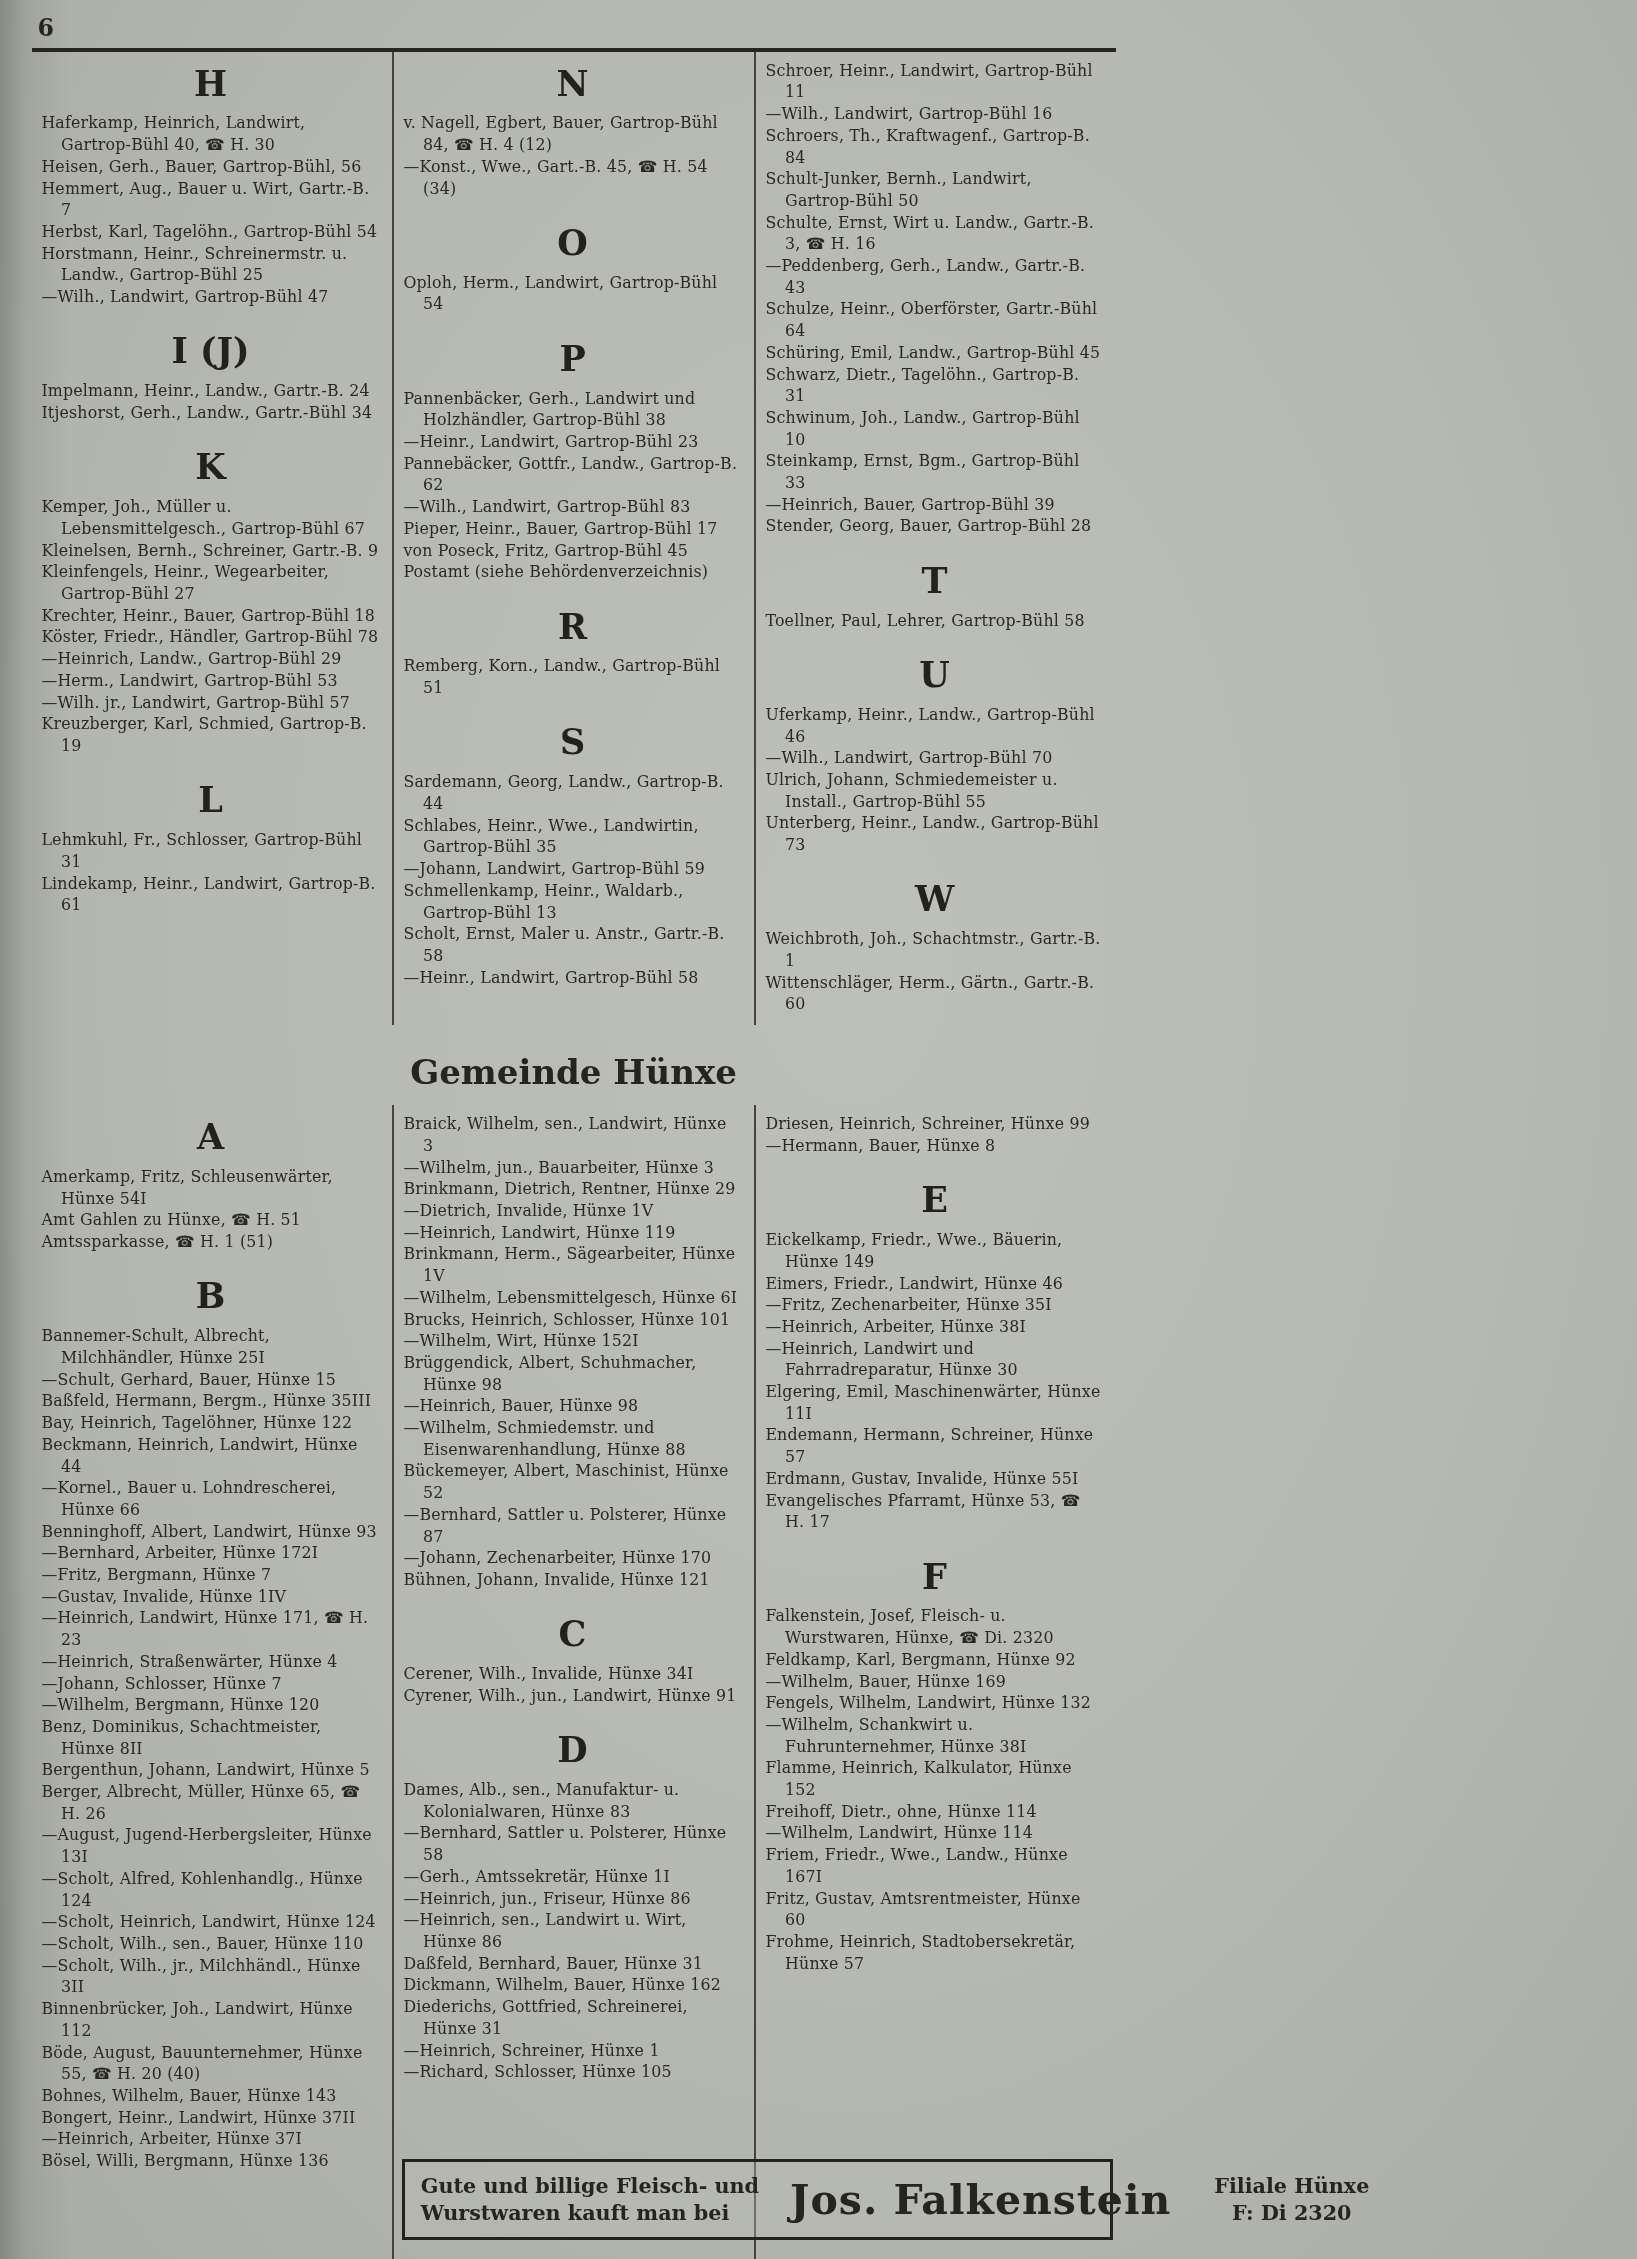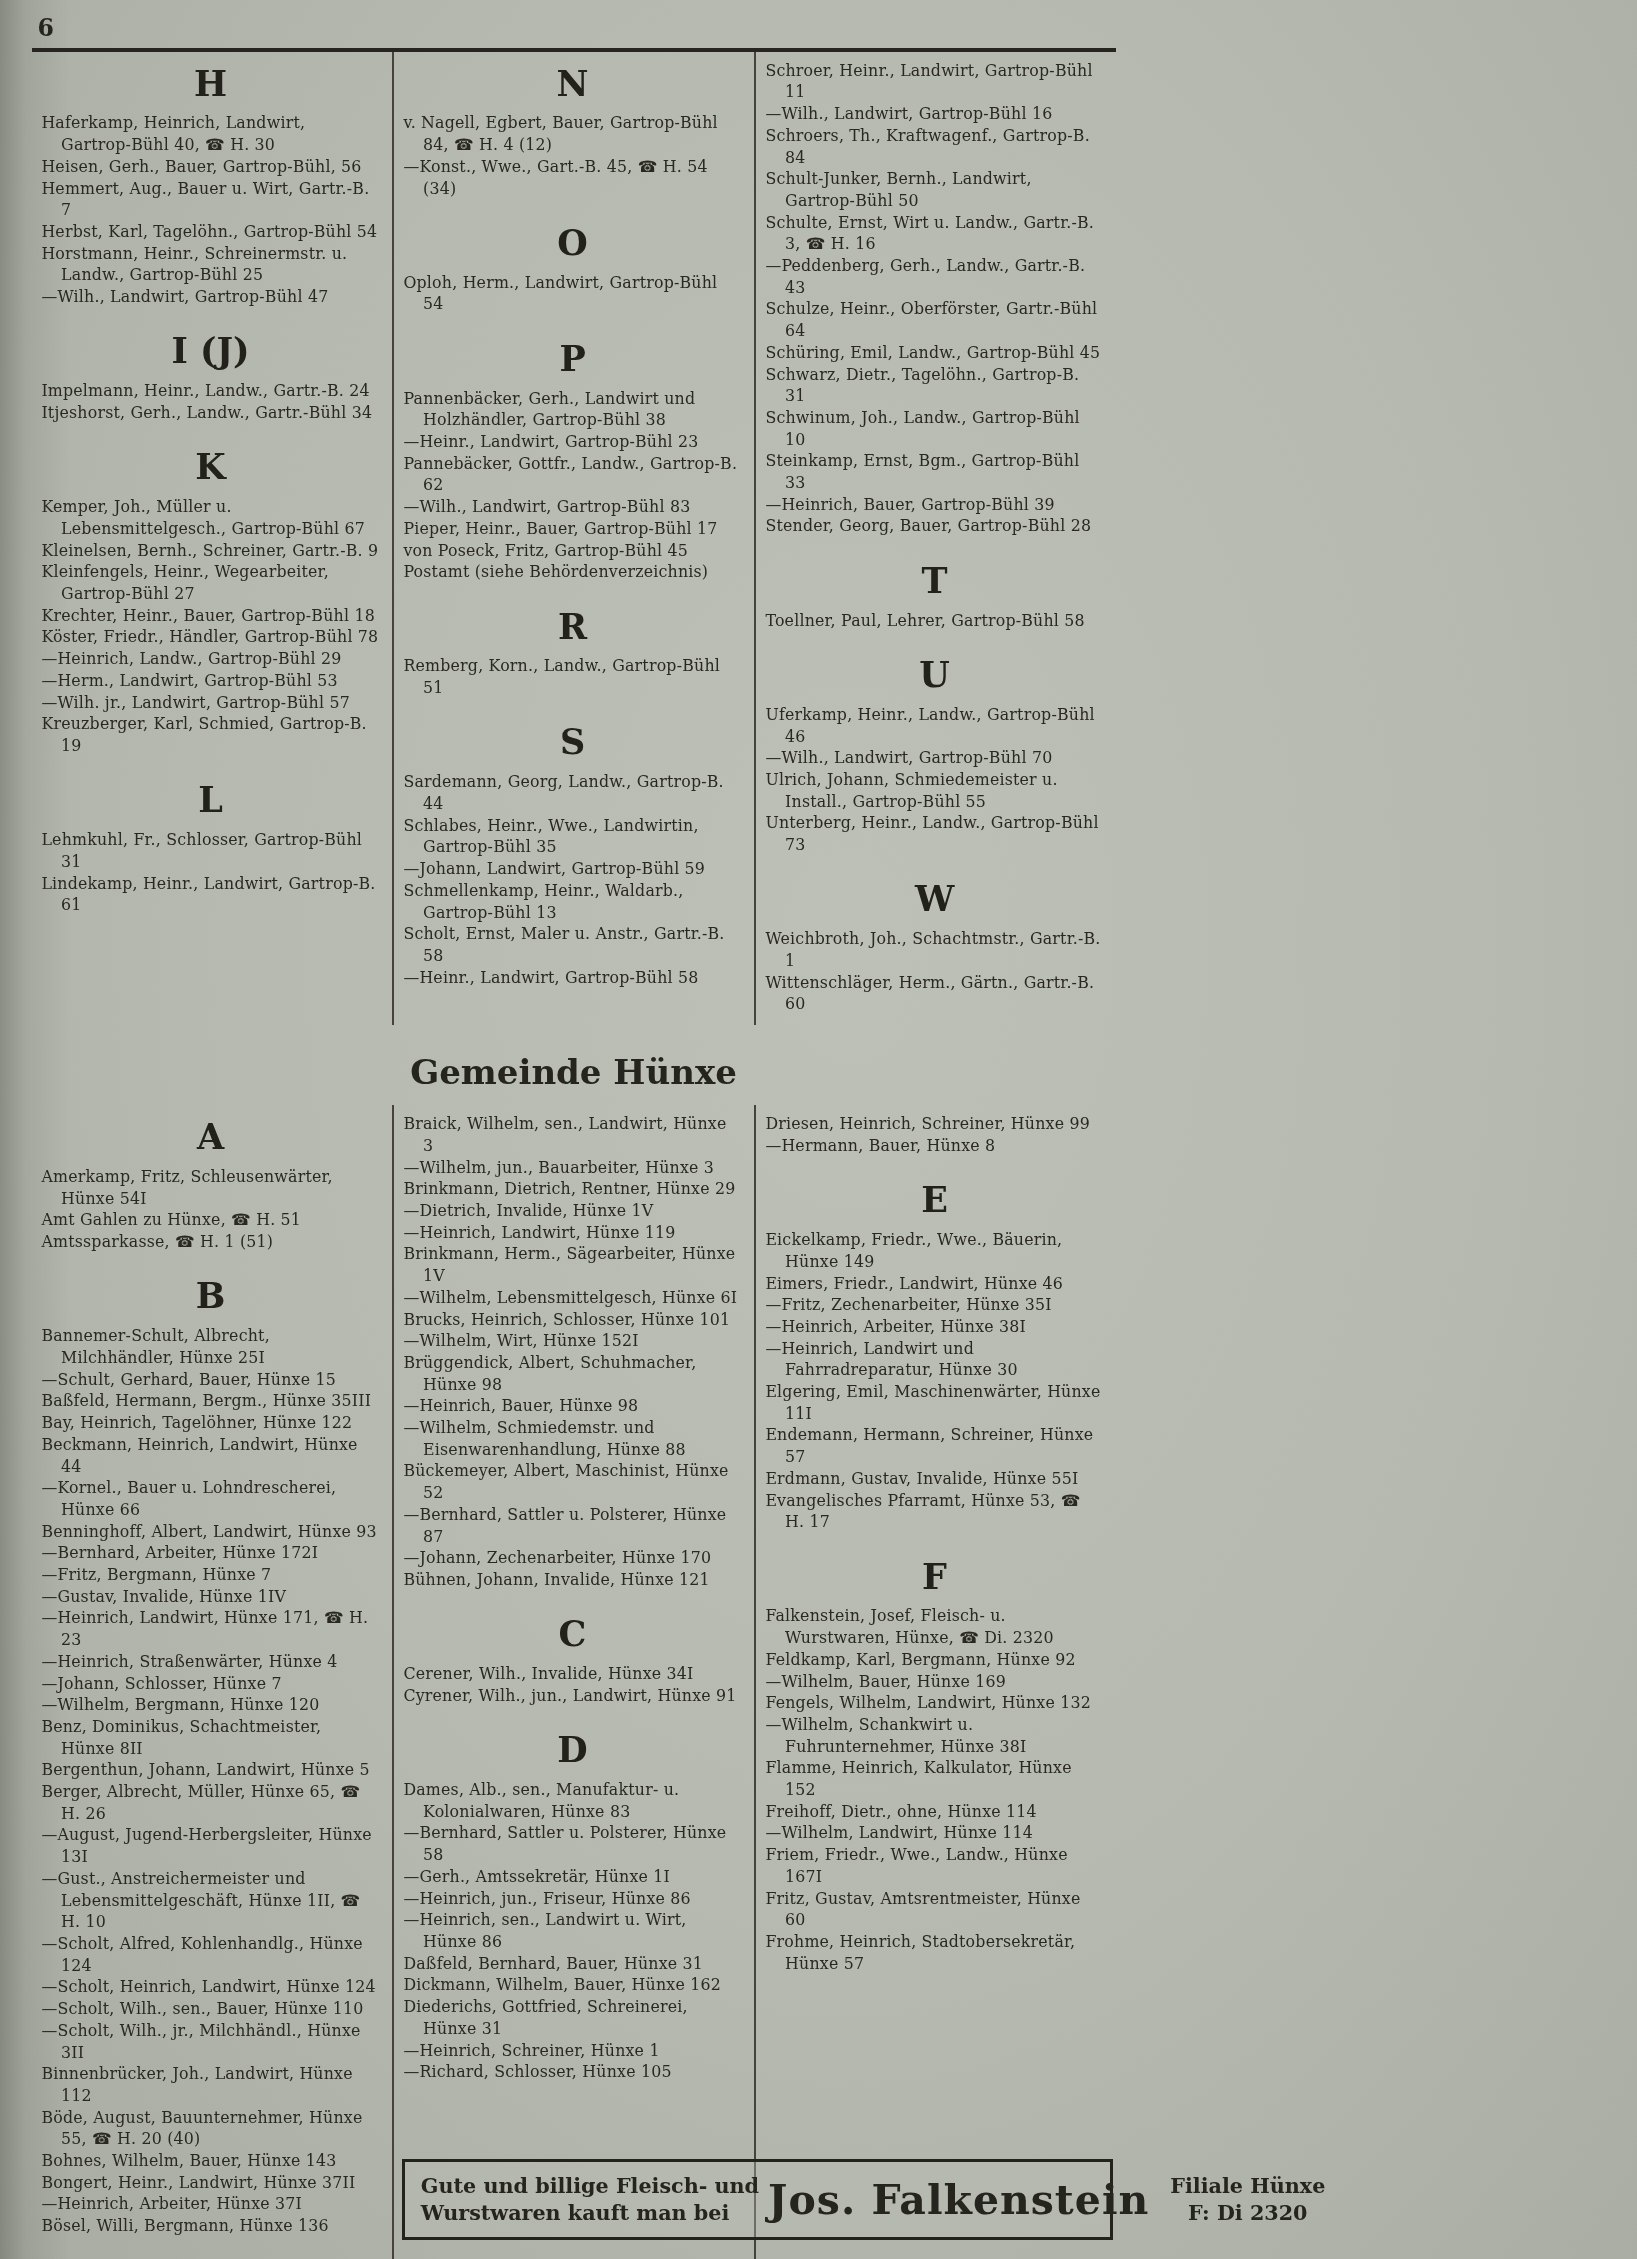--- a/index.html
+++ b/index.html
@@ -54,21 +54,21 @@
   }
   .gemeinde {
     text-align: center;
     font-size: 34px; line-height: 39px; font-weight: bold;
     margin: 27.6px 0 13.8px 0;
   }
   .ad {
     position: absolute; left: 402px; top: 2159px; width: 711px; height: 81px;
     border: 3px solid #23221c;
     display: flex; align-items: center;
-    padding: 5.9px 15.8px; gap: 9px;
+    padding: 5.9px 15.8px; gap: 31px;
     background: rgba(190,193,182,0.35);
   }
   .ad-left { font-size: 20.7px; line-height: 26.6px; font-weight: bold; white-space: nowrap; }
   .ad-brand { flex: 1 1 auto; text-align: center; font-size: 41px; font-weight: bold; letter-spacing: 1px; white-space: nowrap; }
   .ad-right { font-size: 20.7px; line-height: 26.6px; font-weight: bold; text-align: center; white-space: nowrap; margin-left: 12px; }
 </style>
 </head>
 <body>
 
 <div class="page">
@@ -176,21 +176,20 @@
           <div class="entry">—Fritz, Bergmann, Hünxe 7</div>
           <div class="entry">—Gustav, Invalide, Hünxe 1IV</div>
           <div class="entry">—Heinrich, Landwirt, Hünxe 171, ☎ H. 23</div>
           <div class="entry">—Heinrich, Straßenwärter, Hünxe 4</div>
           <div class="entry">—Johann, Schlosser, Hünxe 7</div>
           <div class="entry">—Wilhelm, Bergmann, Hünxe 120</div>
           <div class="entry">Benz, Dominikus, Schachtmeister, Hünxe 8II</div>
           <div class="entry">Bergenthun, Johann, Landwirt, Hünxe 5</div>
           <div class="entry">Berger, Albrecht, Müller, Hünxe 65, ☎ H. 26</div>
           <div class="entry">—August, Jugend-Herbergsleiter, Hünxe 13I</div>
-          <div class="entry">—Gust., Anstreichermeister und Lebensmittelgeschäft, Hünxe 1II, ☎ H. 10</div>
           <div class="entry">—Scholt, Alfred, Kohlenhandlg., Hünxe 124</div>
           <div class="entry">—Scholt, Heinrich, Landwirt, Hünxe 124</div>
           <div class="entry">—Scholt, Wilh., sen., Bauer, Hünxe 110</div>
           <div class="entry">—Scholt, Wilh., jr., Milchhändl., Hünxe 3II</div>
           <div class="entry">Binnenbrücker, Joh., Landwirt, Hünxe 112</div>
           <div class="entry">Böde, August, Bauunternehmer, Hünxe 55, ☎ H. 20 (40)</div>
           <div class="entry">Bohnes, Wilhelm, Bauer, Hünxe 143</div>
           <div class="entry">Bongert, Heinr., Landwirt, Hünxe 37II</div>
           <div class="entry">—Heinrich, Arbeiter, Hünxe 37I</div>
           <div class="entry">Bösel, Willi, Bergmann, Hünxe 136</div>

